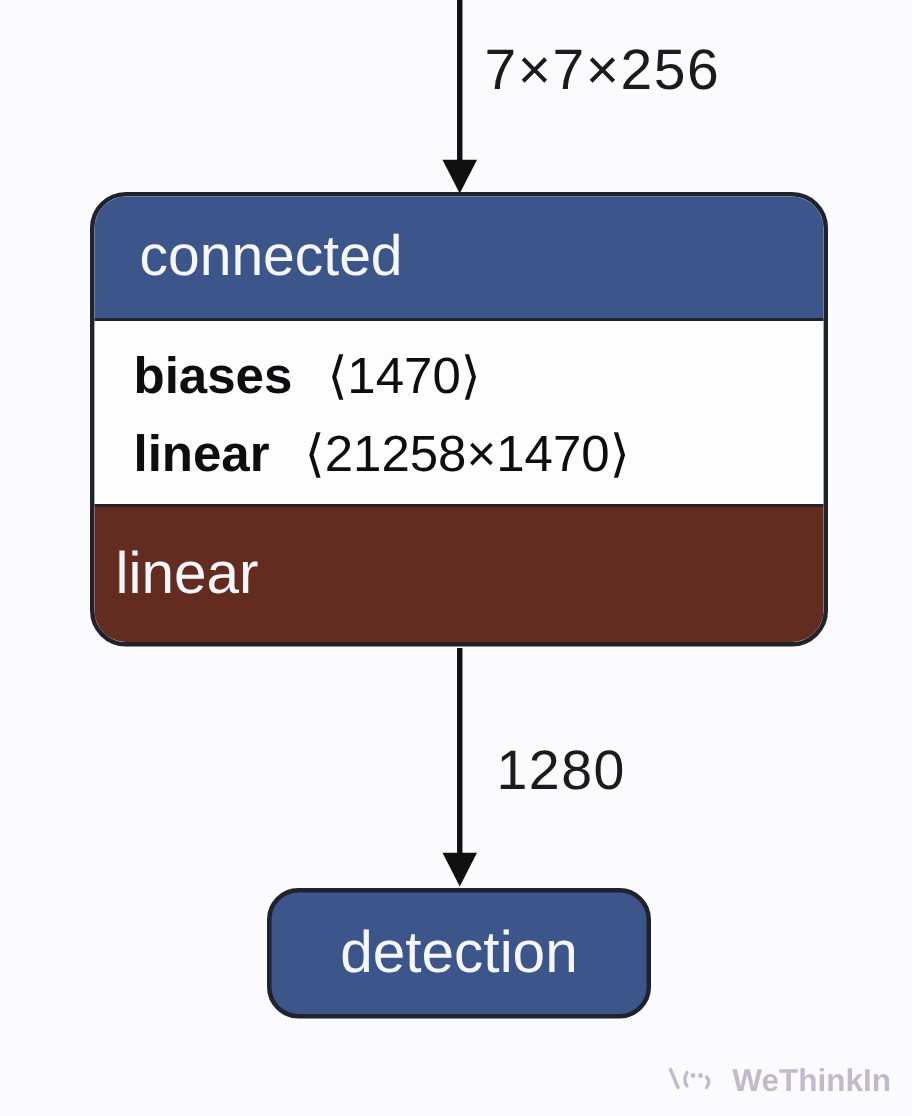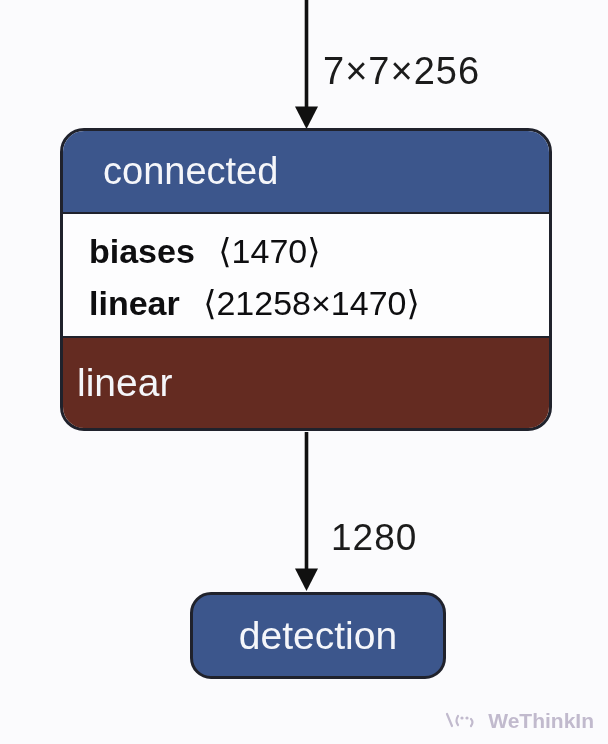--- a/index.html
+++ b/index.html
@@ -29,21 +29,20 @@
     position: absolute; left: 0; top: 0;
     width: 608px; height: 744px;
     pointer-events: none;
   }
   .edge-label {
     position: absolute;
     color: var(--label-dark);
     font-size: 38px;
     letter-spacing: 1px;
     white-space: nowrap;
-    margin-top: 24px;
   }
   .edge-label.input { left: 323px; top: 26px; }
   .edge-label.output { left: 331px; top: 493px; font-size: 37px; }
 
   .node-main {
     position: absolute;
     left: 60px; top: 128px;
     width: 492px; height: 303px;
     border: 3px solid var(--node-border);
     border-radius: 24px;
@@ -52,21 +51,21 @@
     display: flex;
     flex-direction: column;
   }
   .node-header {
     height: 83px;
     flex: 0 0 auto;
     background: var(--header-blue);
     border-bottom: 2px solid var(--node-border);
     display: flex;
     align-items: center;
-    padding-left: 40px;
+    padding-left: 30px;
     color: var(--text-white);
     font-size: 38px;
   }
   .node-body {
     flex: 1 1 auto;
     background: var(--node-white);
     padding: 11px 2px 0 26px;
     color: #0e0e10;
     font-size: 34px;
   }
@@ -89,27 +88,26 @@
     left: 178px; top: 592px;
     width: 256px; height: 87px;
     background: var(--header-blue);
     border: 3.5px solid var(--node-border);
     border-radius: 21px;
     display: flex;
     align-items: center;
     justify-content: center;
     color: var(--text-white);
     font-size: 39px;
-    margin-left: 12px;
   }
   .watermark {
     position: absolute;
     right: 14px; bottom: 11px;
     display: flex;
-    align-items: center;
+    align-items: flex-start;
     gap: 9px;
     color: var(--watermark-gray);
     font-size: 21px;
     font-weight: bold;
     opacity: 0.8;
     filter: blur(0.4px);
   }
   .watermark svg { display: block; }
 </style>
 </head>

